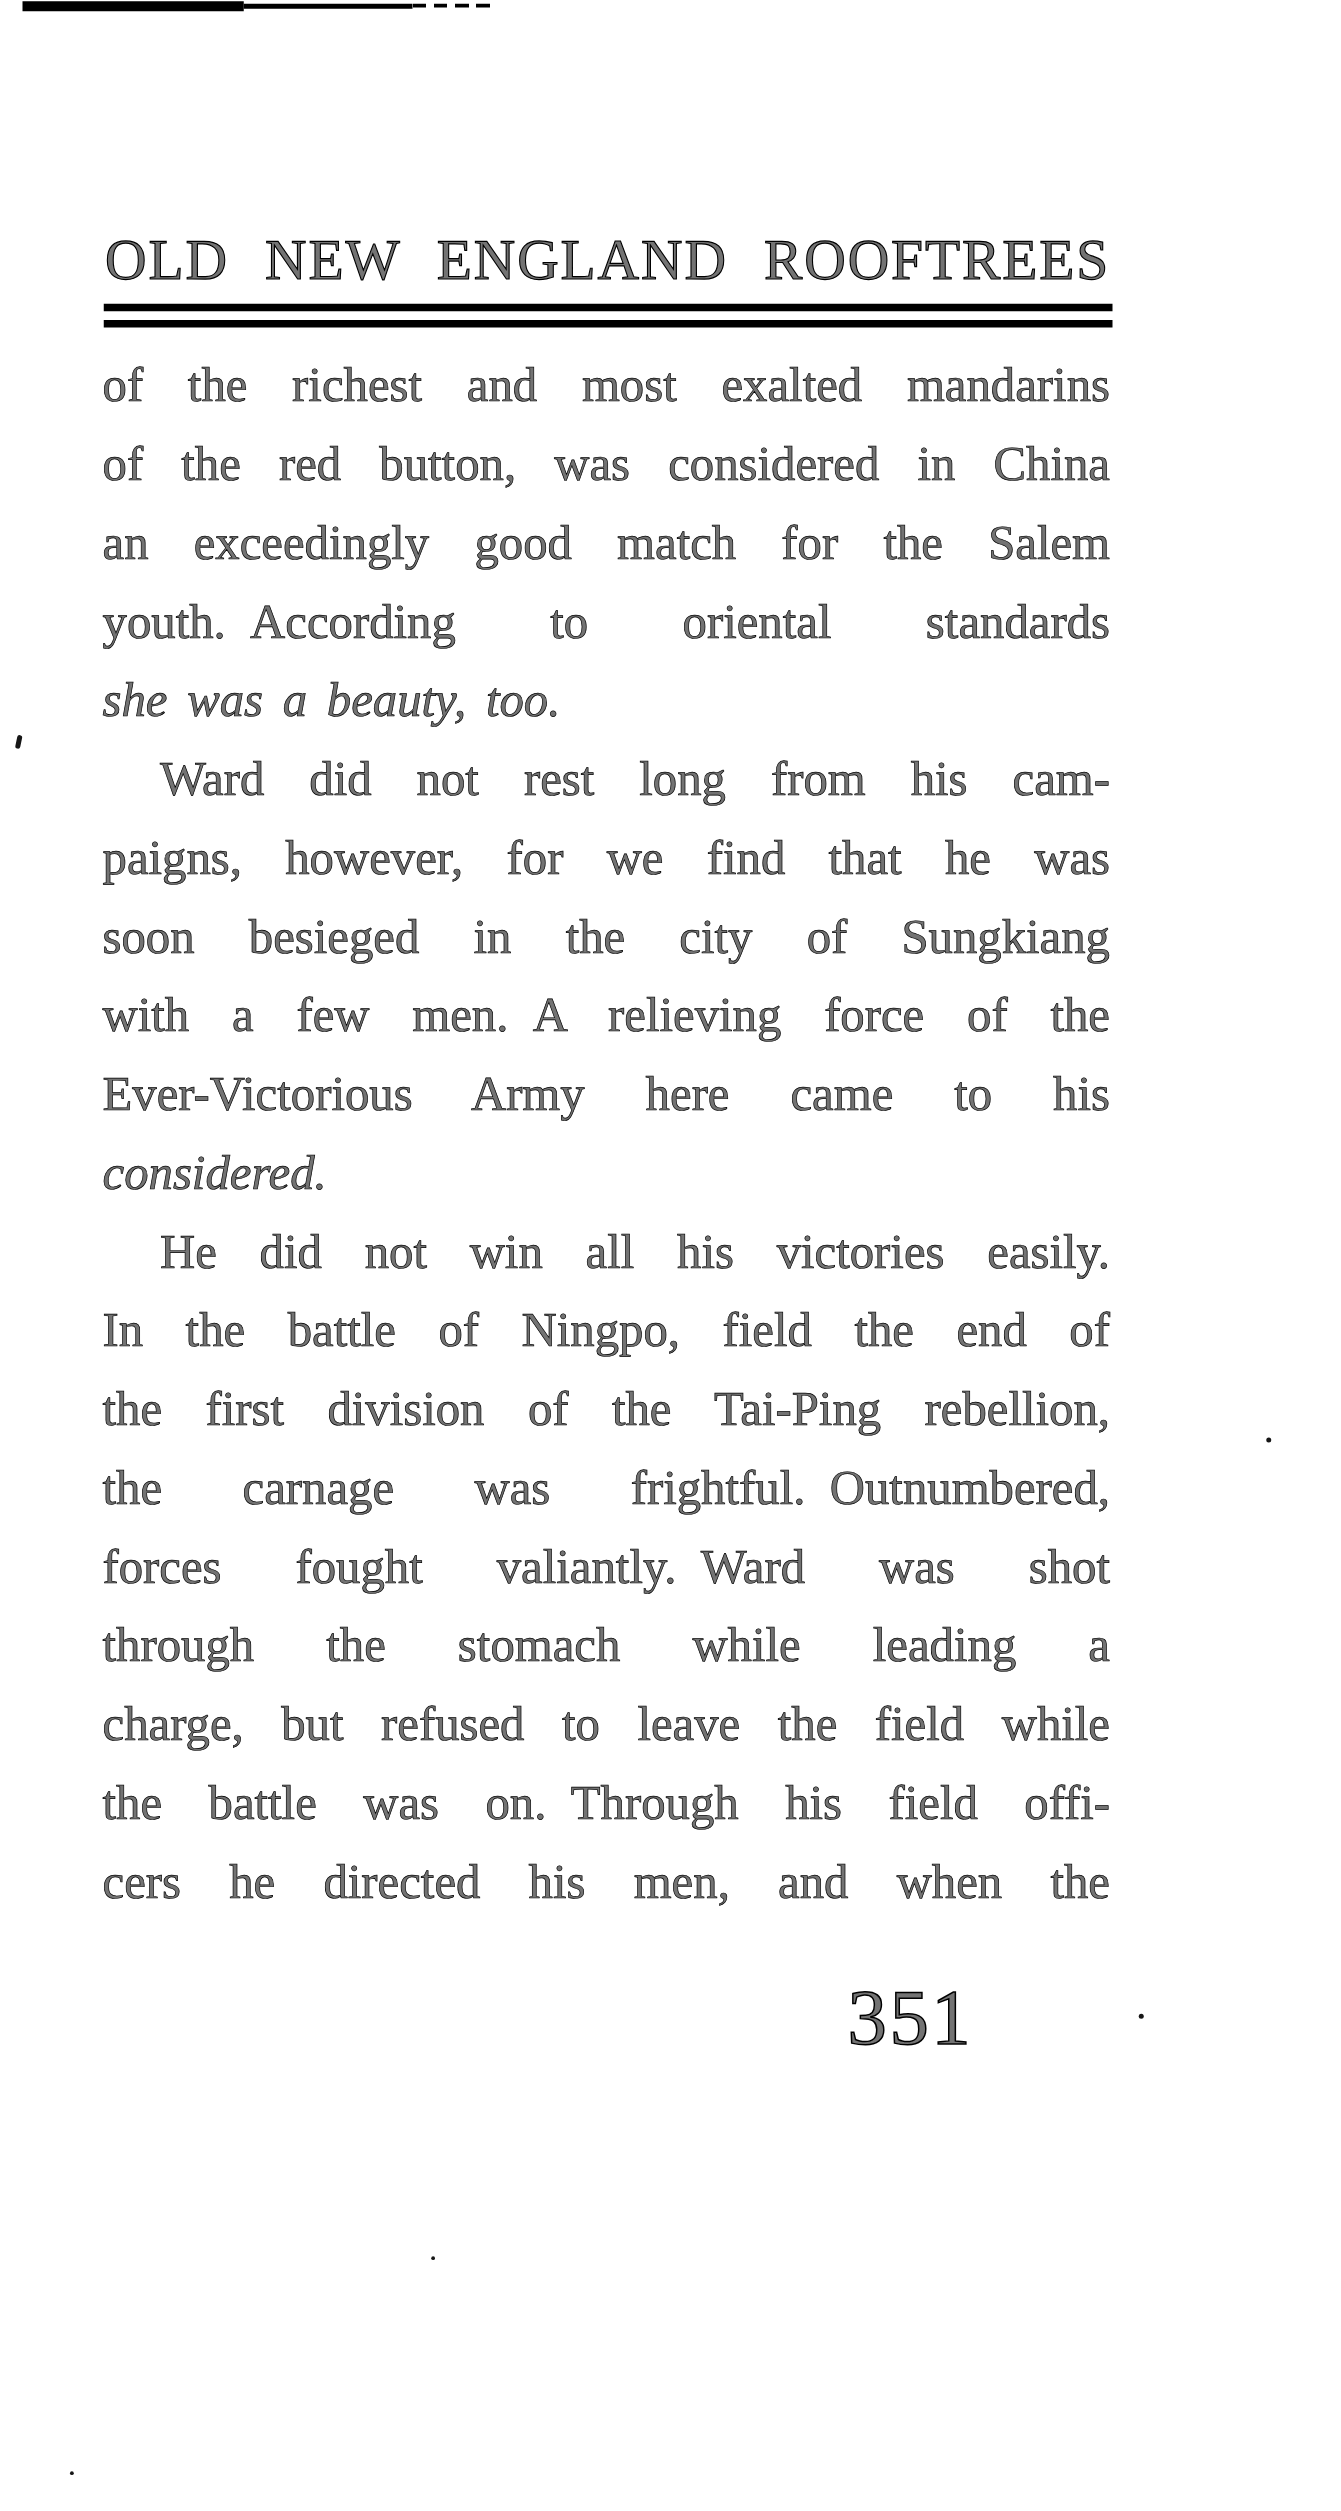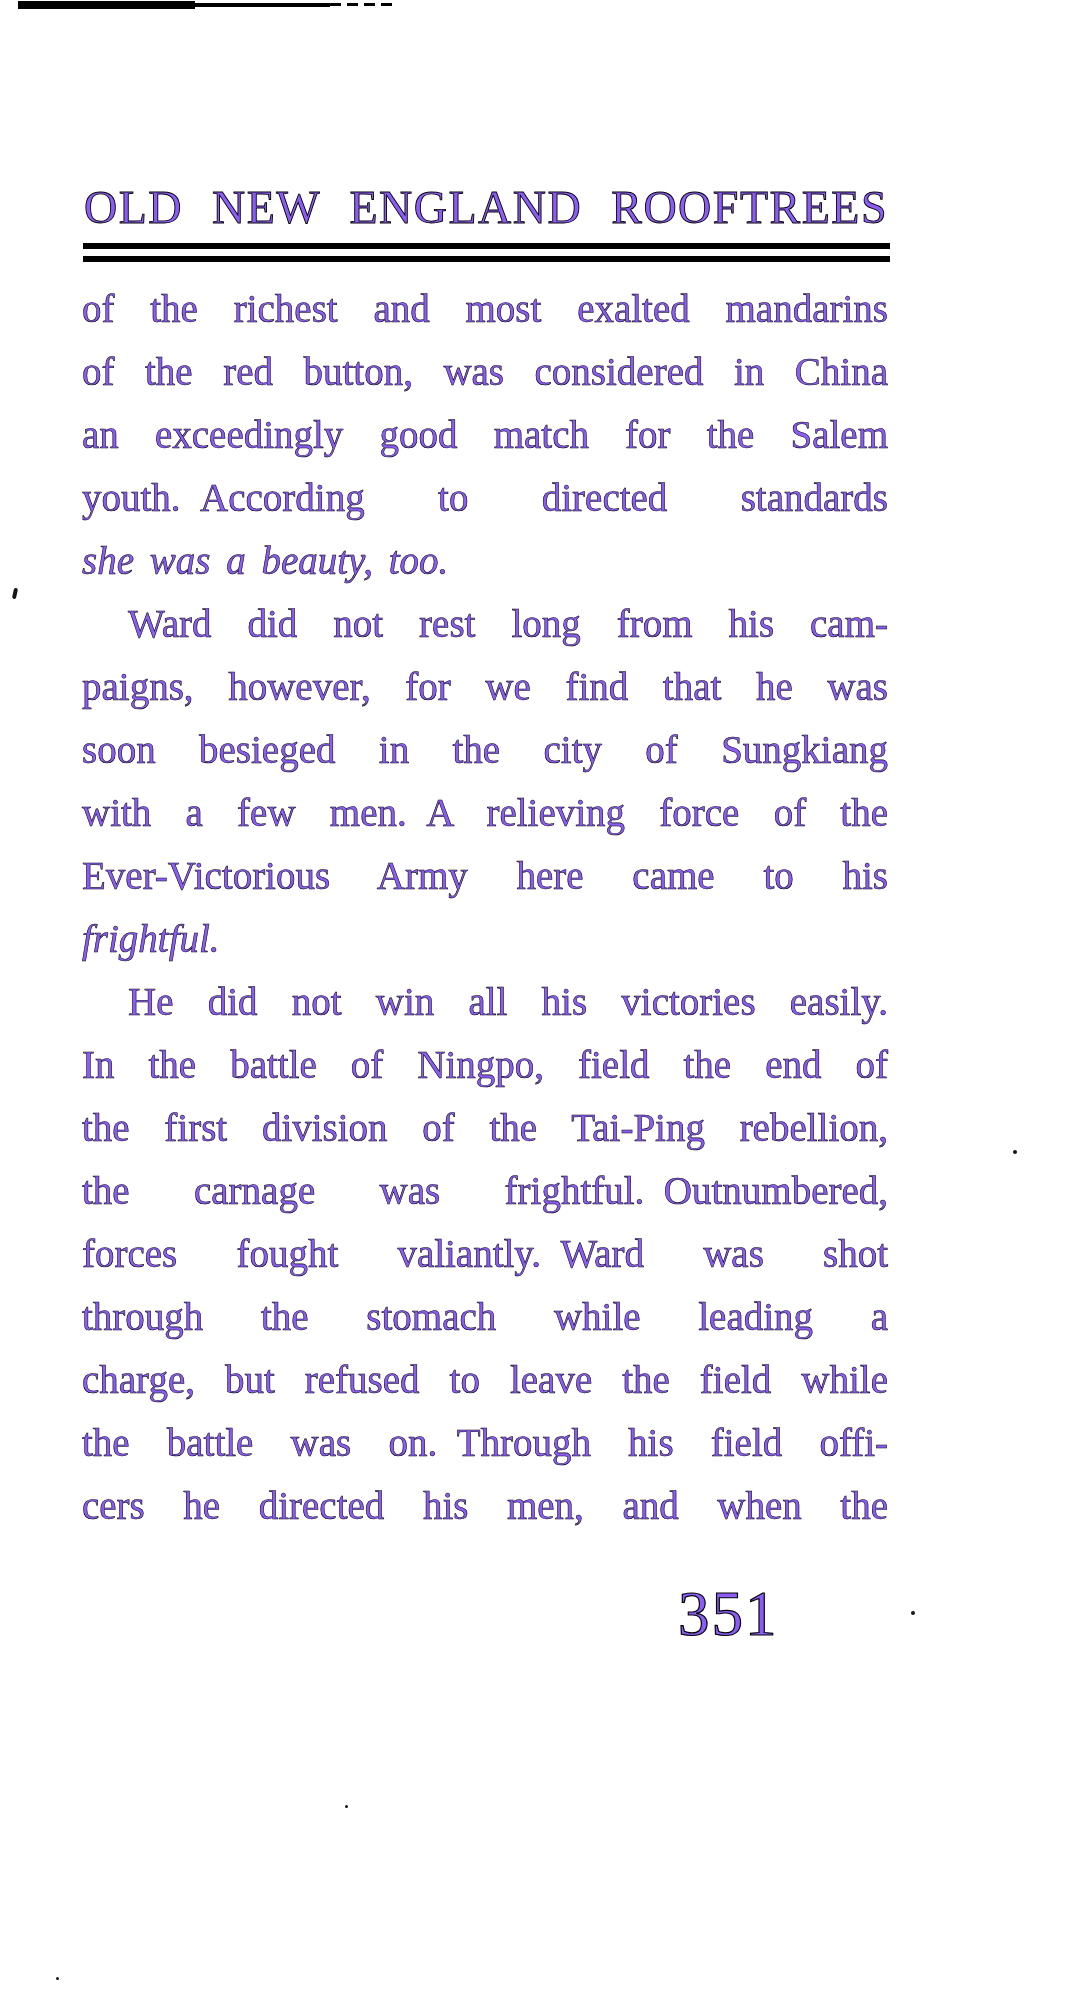--- a/index.html
+++ b/index.html
@@ -1,21 +1,21 @@
 <!DOCTYPE html>
 <html><head>
 <meta charset="utf-8">
 <style>
   html, body { margin: 0; padding: 0; background: #ffffff; }
   .page {
     position: relative;
     width: 1073px;
     height: 2009px;
     background: #ffffff;
-    color: #8b5cf6;
+    color: #737373;
     font-family: "Liberation Serif", "DejaVu Serif", serif;
     overflow: hidden;
   }
 
   
   .artifact { position: absolute; background: #000; }
   .artifact-dash {
     position: absolute;
     background: repeating-linear-gradient(90deg, #000 0 11px, transparent 11px 17px);
   }
@@ -97,31 +97,31 @@
   <div class="title">OLD NEW ENGLAND ROOFTREES</div>
   <div class="rule rule-top"></div>
   <div class="rule rule-bottom"></div>
 
   <div class="body-text">
 
     <div>
       <div class="bodyline">of the richest and most exalted mandarins</div>
       <div class="bodyline">of the red button, was considered in China</div>
       <div class="bodyline">an exceedingly good match for the Salem</div>
-      <div class="bodyline">youth. According to directed standards</div>
+      <div class="bodyline">youth. According to oriental standards</div>
       <div class="bodyline lastline">she was a beauty, too.</div>
     </div>
 
     <div>
       <div class="bodyline indent">Ward did not rest long from his cam-</div>
       <div class="bodyline">paigns, however, for we find that he was</div>
       <div class="bodyline">soon besieged in the city of Sungkiang</div>
       <div class="bodyline">with a few men. A relieving force of the</div>
       <div class="bodyline">Ever-Victorious Army here came to his</div>
-      <div class="bodyline lastline">frightful.</div>
+      <div class="bodyline lastline">considered.</div>
     </div>
 
     <div>
       <div class="bodyline indent">He did not win all his victories easily.</div>
       <div class="bodyline">In the battle of Ningpo, field the end of</div>
       <div class="bodyline">the first division of the Tai-Ping rebellion,</div>
       <div class="bodyline">the carnage was frightful. Outnumbered,</div>
       <div class="bodyline">forces fought valiantly. Ward was shot</div>
       <div class="bodyline">through the stomach while leading a</div>
       <div class="bodyline">charge, but refused to leave the field while</div>

